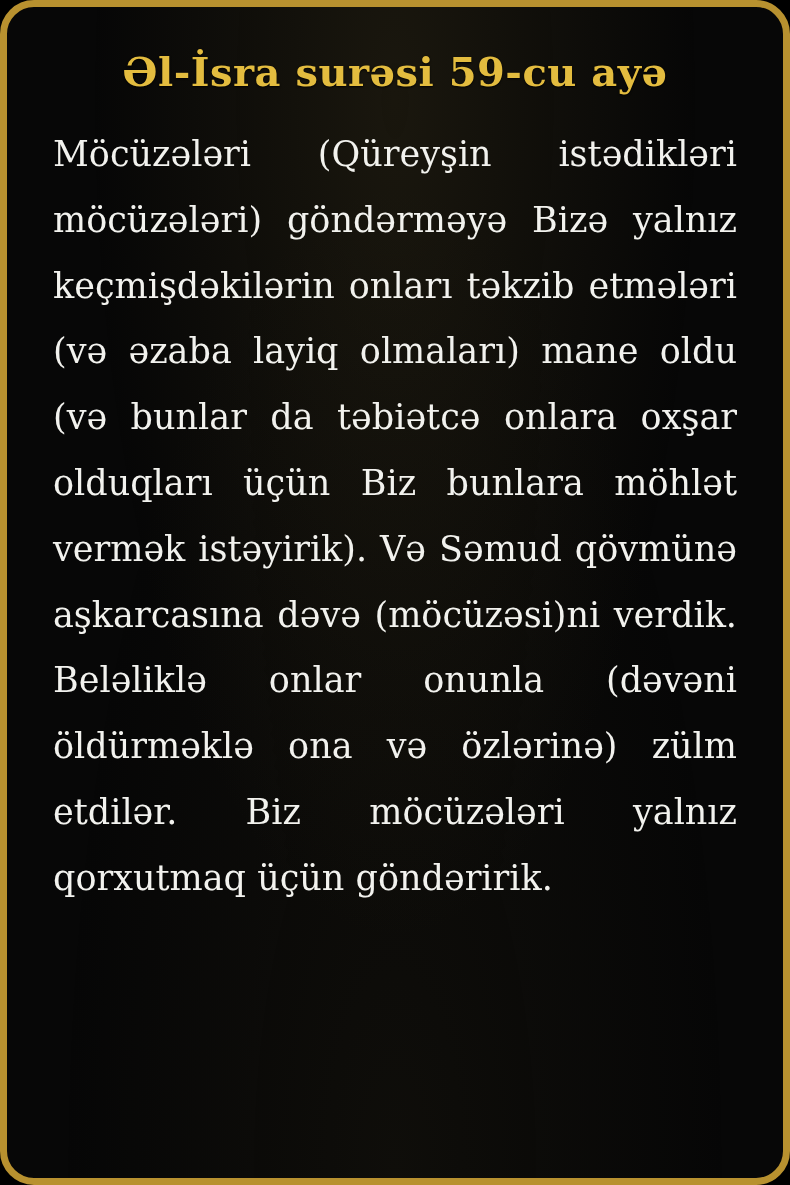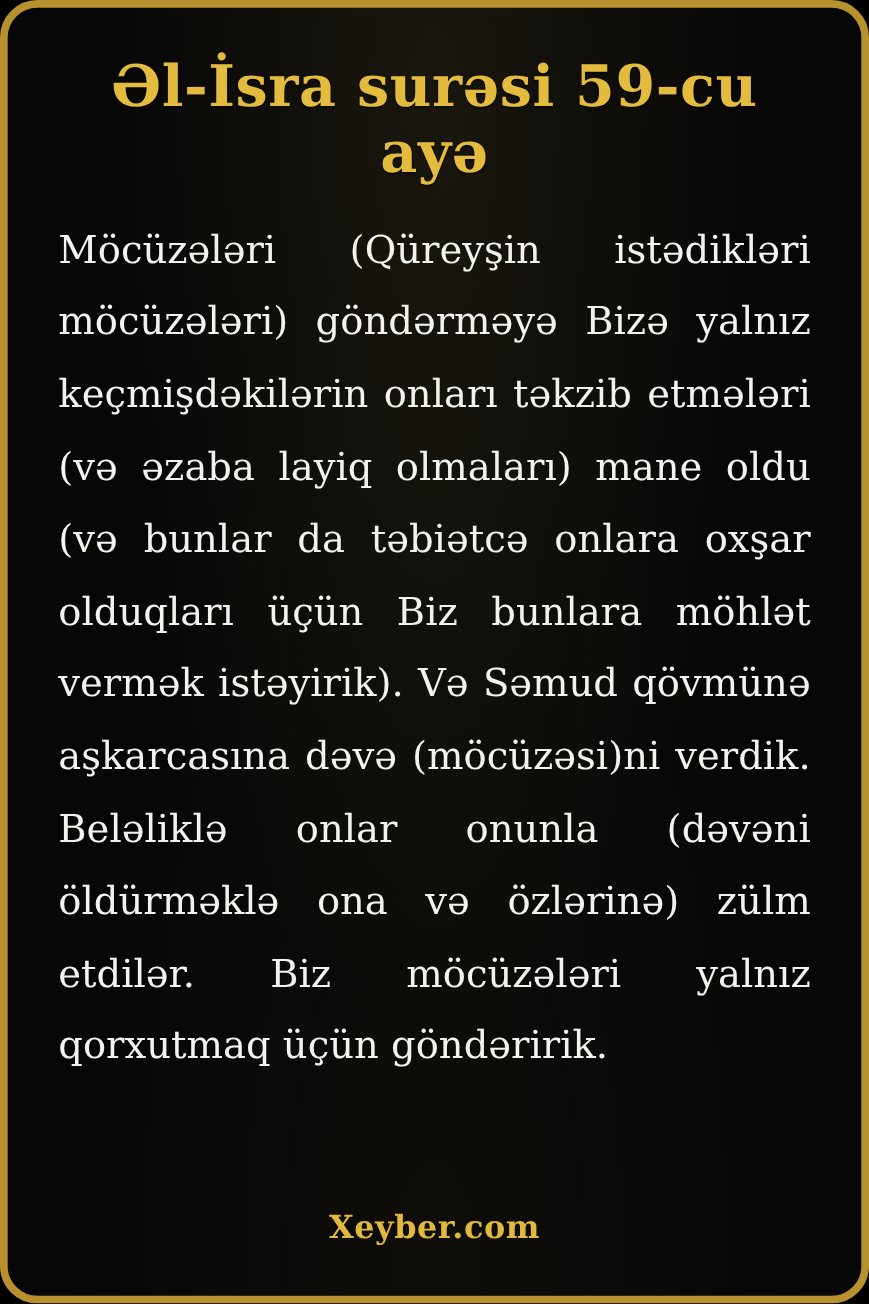--- a/index.html
+++ b/index.html
@@ -44,21 +44,21 @@
     width: 100%;
     height: 100%;
     padding: 34px 40px 20px 40px;
     display: flex;
     flex-direction: column;
   }
 
   .title {
     text-align: center;
     color: #e3bc3f;
-    font-size: 52px;
+    font-size: 40px;
     font-weight: bold;
     letter-spacing: 0.5px;
     line-height: 1.15;
     text-shadow: 0 1px 2px rgba(0,0,0,0.9);
     margin-top: 8px;
     margin-bottom: 10px;
   }
 
   .divider {
     width: 100%;
@@ -100,16 +100,15 @@
   <div class="inner">
 
     <div class="title">Əl-İsra surəsi 59-cu ayə</div>
 
     <div class="divider"></div>
 
     <p class="body-text">Möcüzələri (Qüreyşin istədikləri möcüzələri) göndərməyə Bizə yalnız keçmişdəkilərin onları təkzib etmələri (və əzaba layiq olmaları) mane oldu (və bunlar da təbiətcə onlara oxşar olduqları üçün Biz bunlara möhlət vermək istəyirik). Və Səmud qövmünə aşkarcasına dəvə (möcüzəsi)ni verdik. Beləliklə onlar onunla (dəvəni öldürməklə ona və özlərinə) zülm etdilər. Biz möcüzələri yalnız qorxutmaq üçün göndəririk.</p>
 
     <div class="spacer"></div>
 
-    <div class="footer">Xeyber.com</div>
 
   </div>
 </div>
 
 </body></html>

